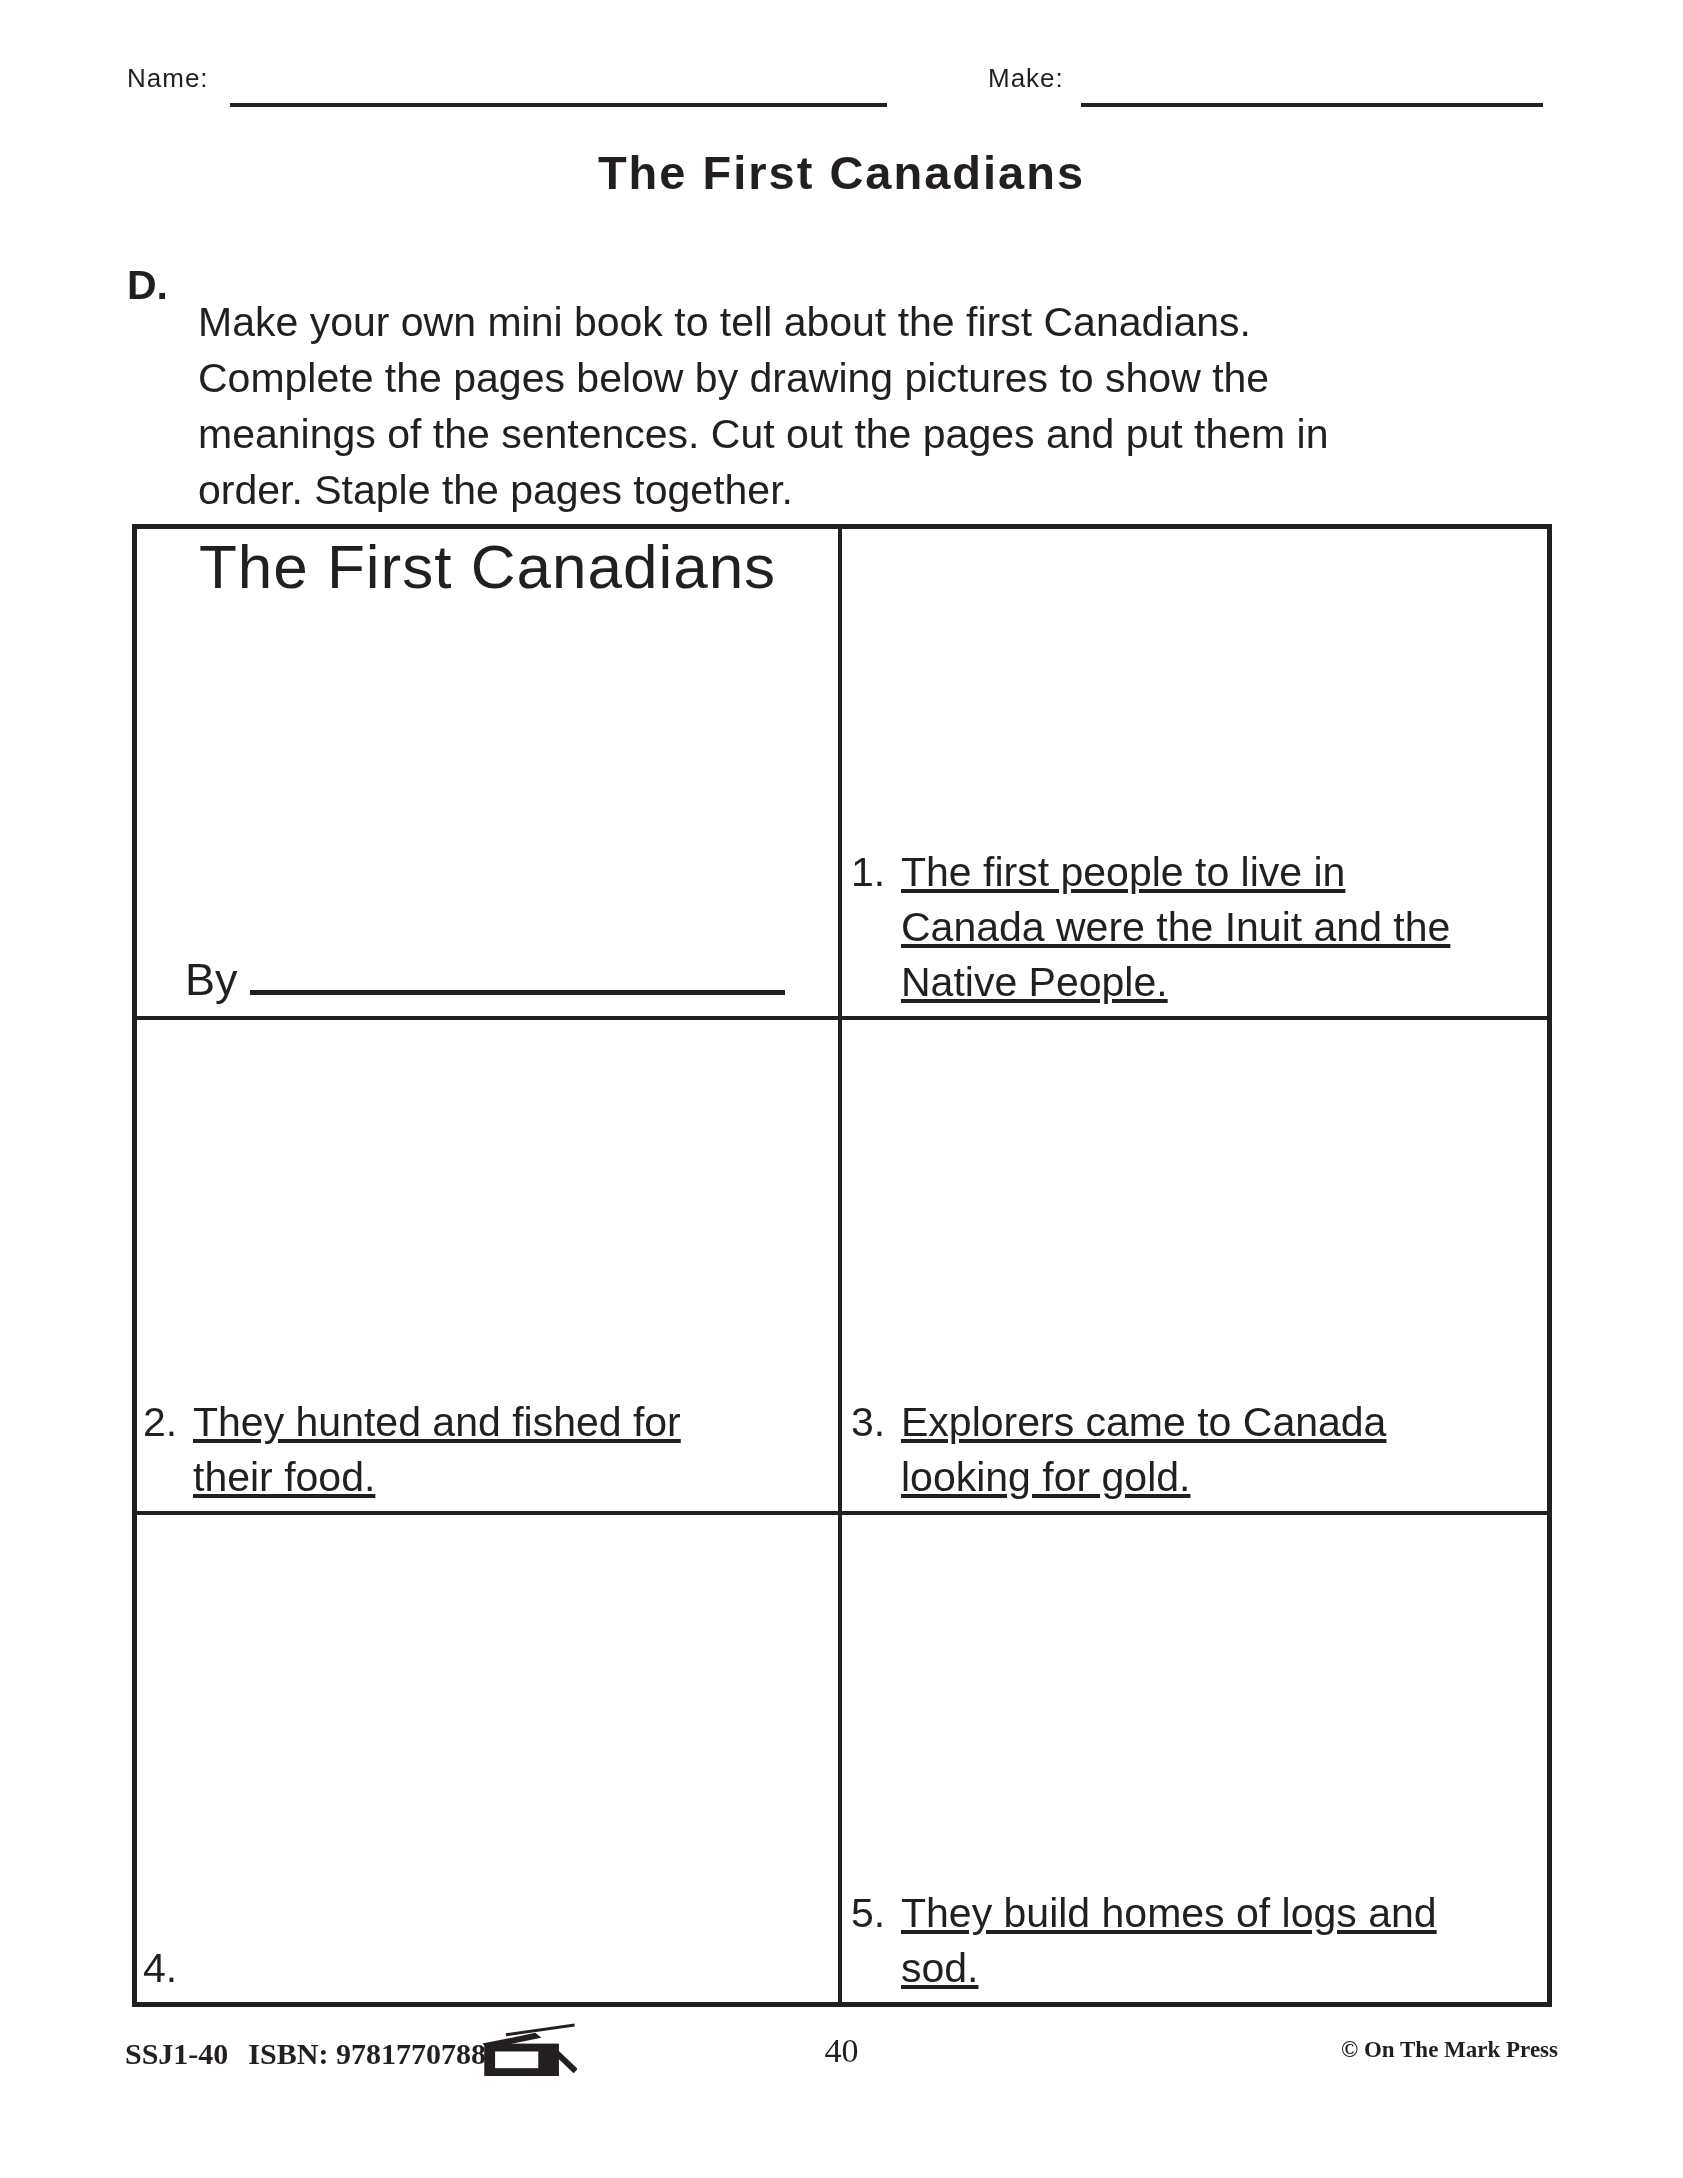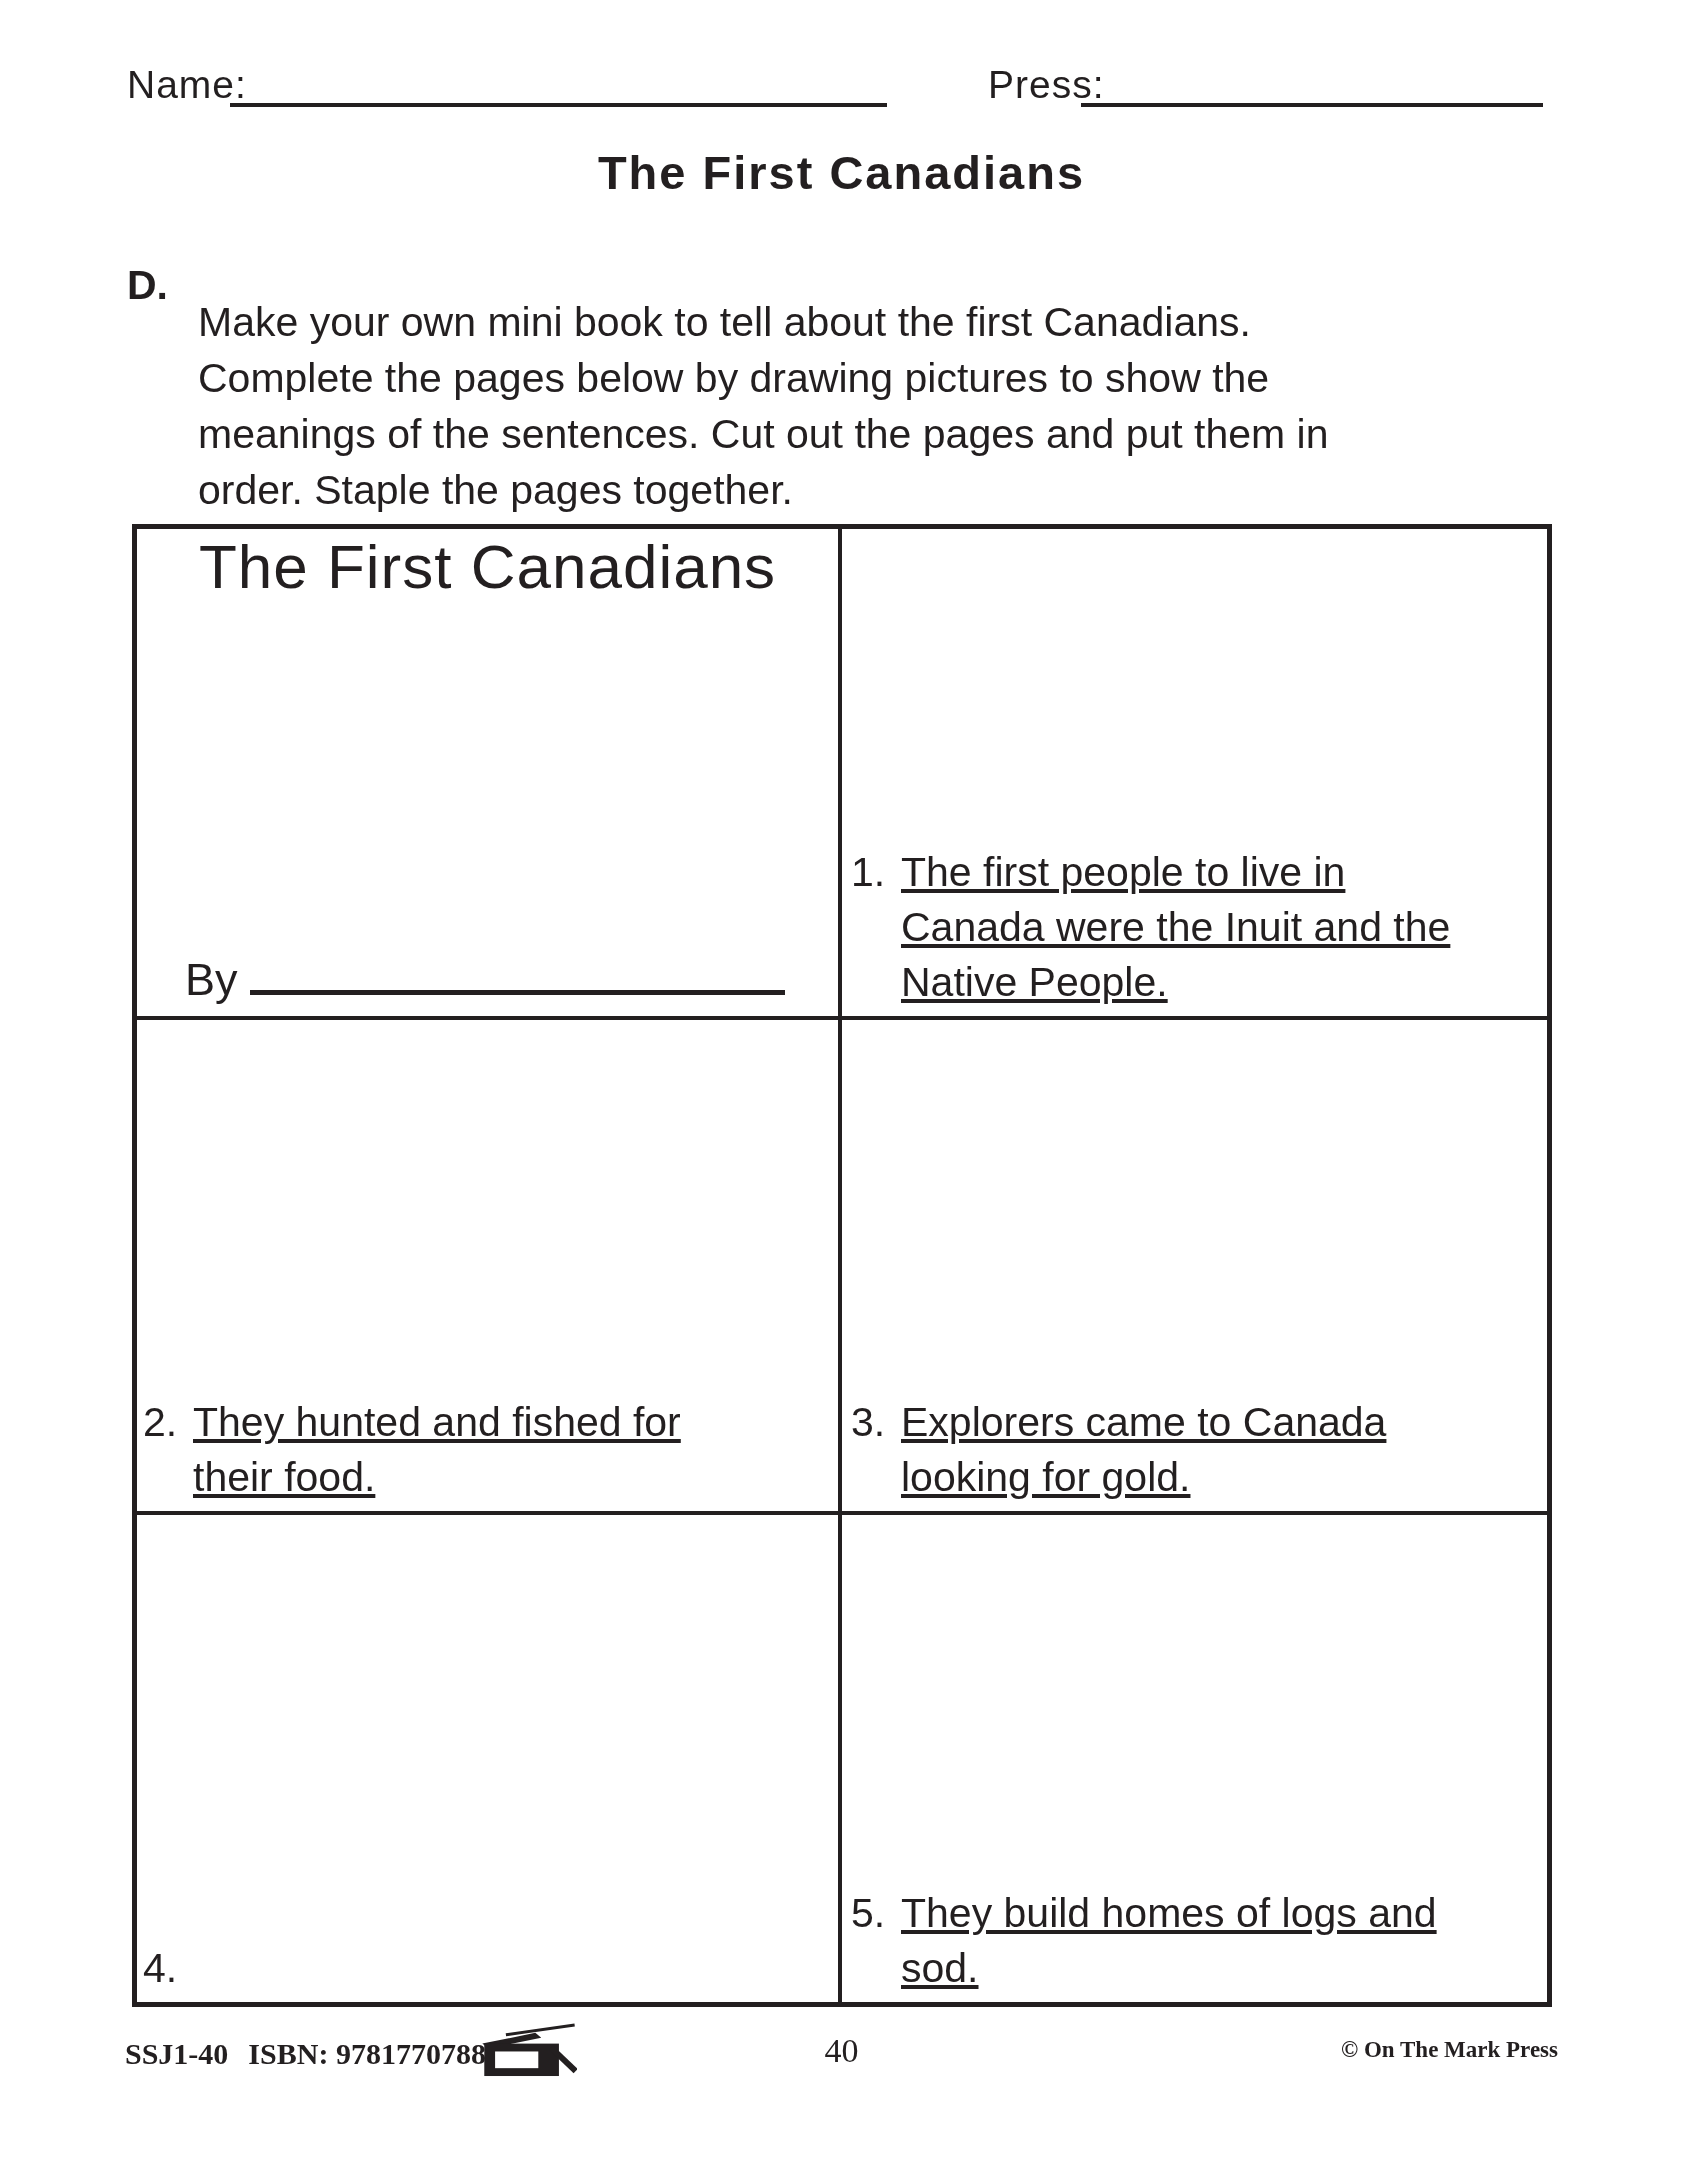--- a/index.html
+++ b/index.html
@@ -6,21 +6,21 @@
   html,body { background:#ffffff; }
   .page {
     position:relative;
     width:1683px; height:2178px;
     background:#ffffff;
     color:#231f20;
     font-family:"Liberation Sans", sans-serif;
     overflow:hidden;
   }
   
-  .hdr-label { position:absolute; font-size:39px; letter-spacing:1px; }
+  .hdr-label { position:absolute; font-size:26px; letter-spacing:1px; }
   .name-label { left:127px; top:63px; }
   .date-label { left:988px; top:63px; }
   .blank-line { position:absolute; height:0; border-bottom:4px solid #231f20; }
   .name-line { left:230px; top:103px; width:657px; }
   .date-line { left:1081px; top:103px; width:462px; }
   
   .page-title {
     position:absolute; left:0; right:0; top:145px;
     text-align:center; font-size:47px; font-weight:bold; letter-spacing:2px;
   }
@@ -77,21 +77,21 @@
     font-family:"Liberation Serif", serif; font-weight:bold; font-size:23px;
   }
 </style>
 </head>
 <body>
 
 <div class="page">
 
   <span class="hdr-label name-label">Name:</span>
   <div class="blank-line name-line"></div>
-  <span class="hdr-label date-label">Press:</span>
+  <span class="hdr-label date-label">Make:</span>
   <div class="blank-line date-line"></div>
 
   <div class="page-title">The First Canadians</div>
 
   <div class="instructions">
     <span class="instr-letter">D.</span>
     <div class="instr-text">Make your own mini book to tell about the first Canadians.
 Complete the pages below by drawing pictures to show the
 meanings of the sentences. Cut out the pages and put them in
 order. Staple the pages together.</div>

